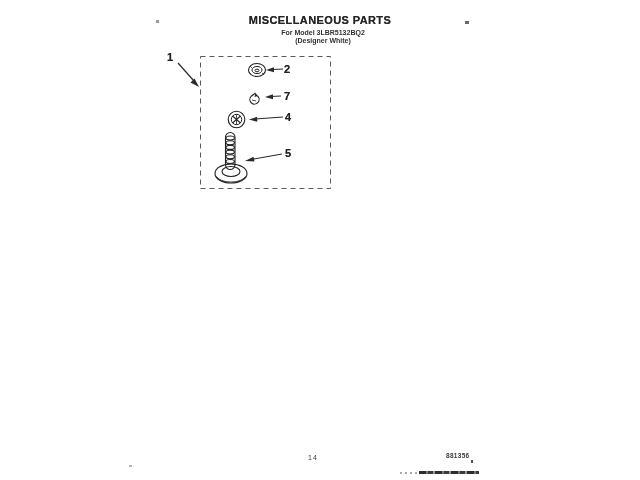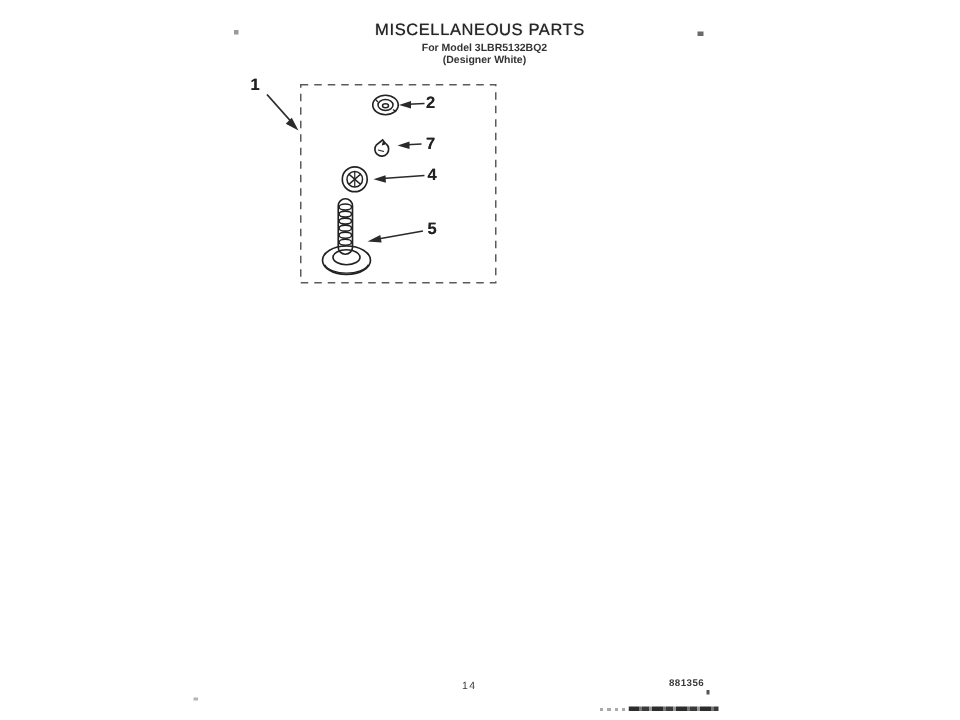--- a/index.html
+++ b/index.html
@@ -9,21 +9,21 @@
     font-family: "Liberation Sans", sans-serif;
     color: #1a1a1a;
     position: relative;
     overflow: hidden;
   }
   .page { position: absolute; inset: 0; background: #fff; }
 
   .title {
     position: absolute; left: 0; top: 14px; width: 640px;
     text-align: center;
-    font-size: 11px; font-weight: 400; letter-spacing: 0.4px;
+    font-size: 11px; font-weight: 700; letter-spacing: 0.4px;
     color: #262626; text-shadow: 0 0 0.6px #444;
   }
   .model-line {
     position: absolute; left: 0; top: 29px; width: 646px;
     text-align: center;
     font-size: 7px; font-weight: 700; color: #333;
   }
   .designer-line {
     position: absolute; left: 0; top: 37px; width: 646px;
     text-align: center;

